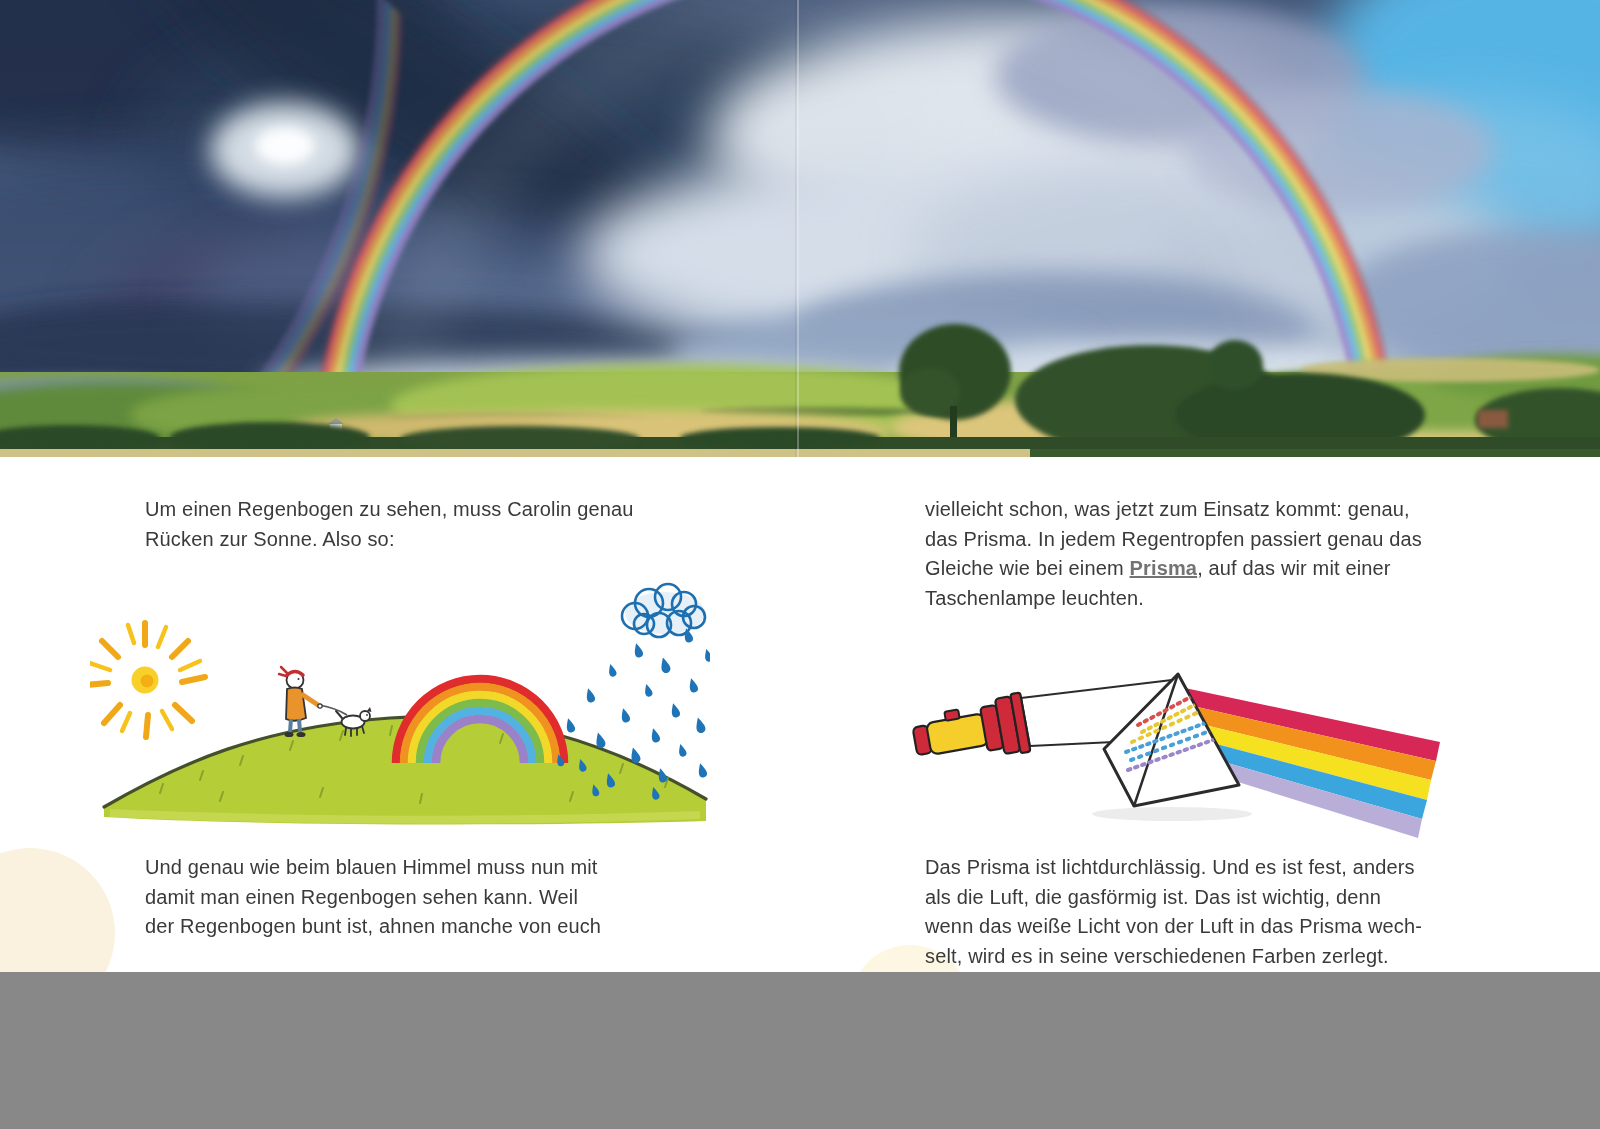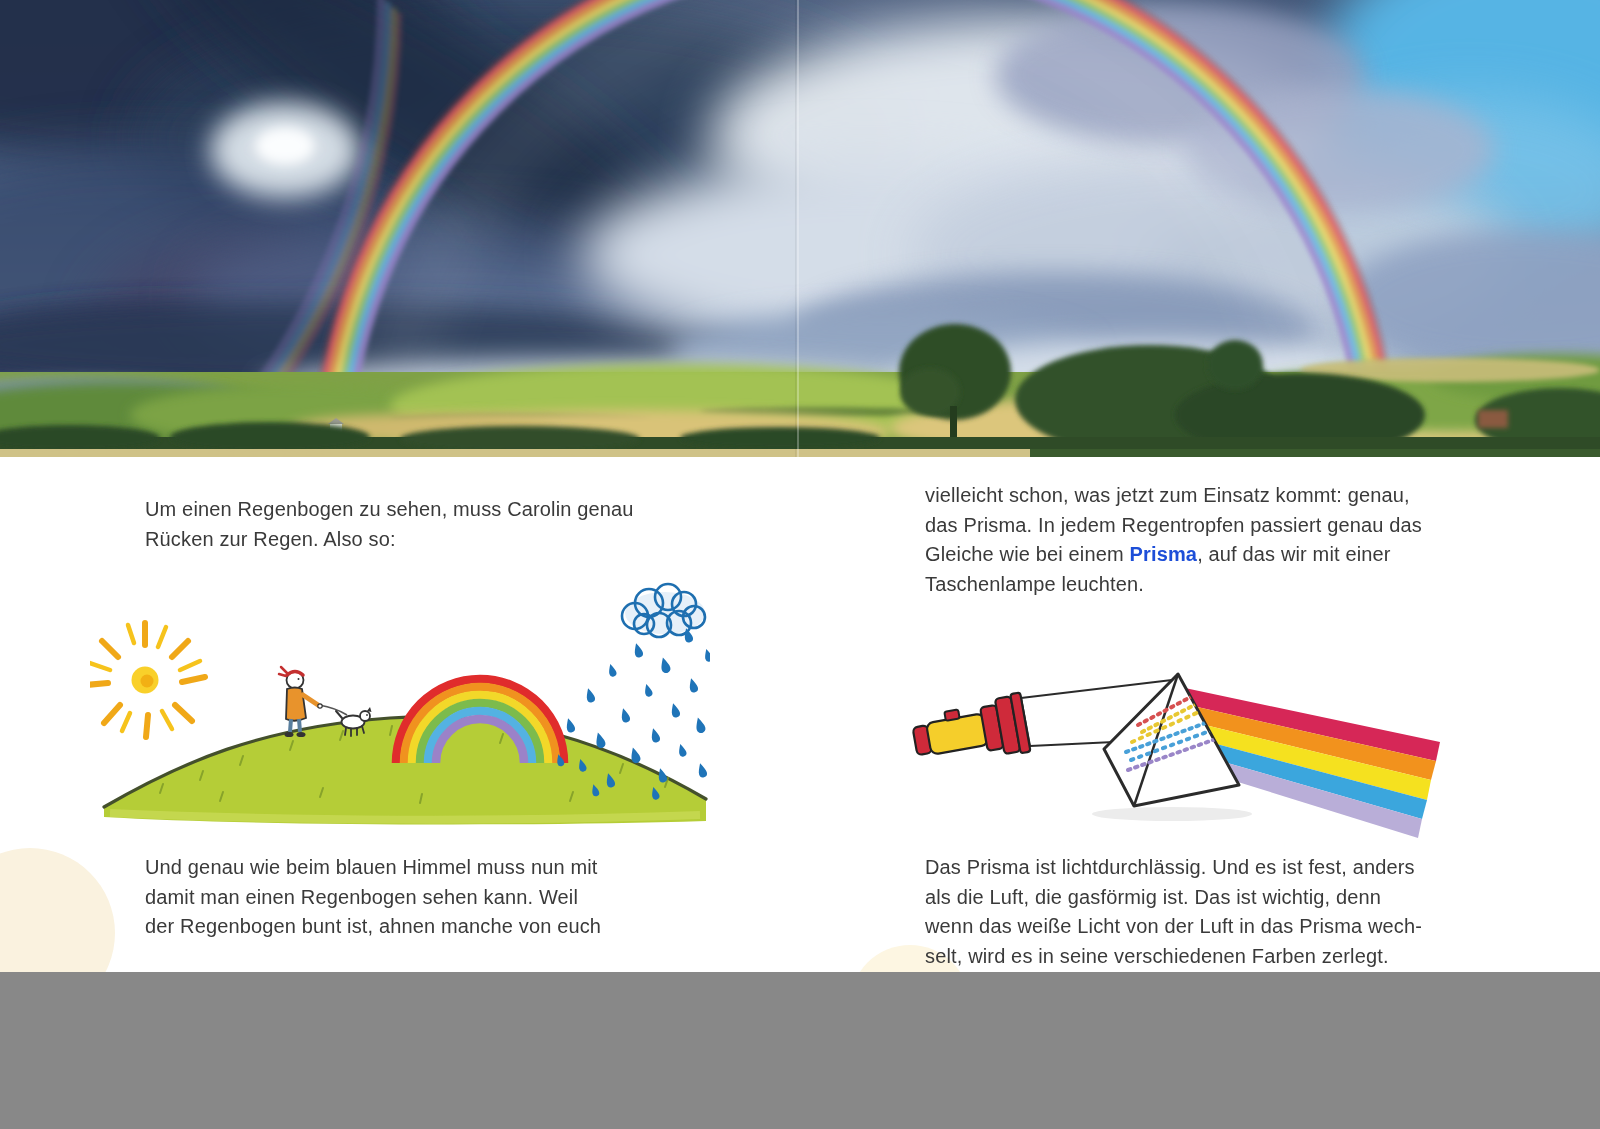--- a/index.html
+++ b/index.html
@@ -3,21 +3,21 @@
 <meta charset="utf-8">
 <style>
   html,body{margin:0;padding:0;}
   body{background:#888;}
   .spread{position:relative;width:1600px;height:972px;background:#ffffff;overflow:hidden;
           font-family:"Liberation Sans",sans-serif;}
   .photo-svg{position:absolute;left:0;top:0;display:block;}
   .para{position:absolute;width:560px;font-size:20px;line-height:29.5px;color:#3a3a3a;
         letter-spacing:0.15px;font-weight:400;z-index:4;}
   .para .tline{white-space:nowrap;}
-  .hl{color:#1d4ed8;font-weight:bold;}
+  .hl{color:#737373;font-weight:bold;text-decoration:underline;}
   .illu{position:absolute;z-index:3;}
   .cream-circle{position:absolute;border-radius:50%;z-index:1;}
   .cream-left{left:-55px;top:848px;width:170px;height:170px;background:#faf2df;}
   .cream-mid{left:850px;top:945px;width:120px;height:120px;background:#fdf6e2;}
   .footer-svg{position:absolute;left:0;top:1015px;z-index:5;}
   .badge{position:absolute;width:47px;height:47px;border-radius:50%;background:#f7e4a9;
          display:flex;align-items:center;justify-content:center;font-size:15px;font-weight:bold;
          color:#232323;z-index:6;}
   .badge-26{left:121px;top:1038px;}
   .badge-27{left:1378px;top:1038px;}
@@ -150,30 +150,30 @@
         <rect x="797" y="0" width="2" height="457" fill="#ffffff" opacity="0.28"></rect>
       </g>
     </g>
   </svg>
 
   <div class="cream-circle cream-left"></div>
   <div class="cream-circle cream-mid"></div>
 
   <div class="para" style="left:145px;top:495px;">
     <div class="tline">Um einen Regenbogen zu sehen, muss Carolin genau</div>
-    <div class="tline">Rücken zur Regen. Also so:</div>
+    <div class="tline">Rücken zur Sonne. Also so:</div>
   </div>
 
   <div class="para" style="left:145px;top:853px;">
     <div class="tline">Und genau wie beim blauen Himmel muss nun mit</div>
     <div class="tline">damit man einen Regenbogen sehen kann. Weil</div>
     <div class="tline">der Regenbogen bunt ist, ahnen manche von euch</div>
   </div>
 
-  <div class="para" style="left:925px;top:481px;">
+  <div class="para" style="left:925px;top:495px;">
     <div class="tline">vielleicht schon, was jetzt zum Einsatz kommt: genau,</div>
     <div class="tline">das Prisma. In jedem Regentropfen passiert genau das</div>
     <div class="tline"><span>Gleiche wie bei einem </span><span class="hl">Prisma</span><span>, auf das wir mit einer</span></div>
     <div class="tline">Taschenlampe leuchten.</div>
   </div>
 
   <div class="para" style="left:925px;top:853px;">
     <div class="tline">Das Prisma ist lichtdurchlässig. Und es ist fest, anders</div>
     <div class="tline">als die Luft, die gasförmig ist. Das ist wichtig, denn</div>
     <div class="tline">wenn das weiße Licht von der Luft in das Prisma wech-</div>

